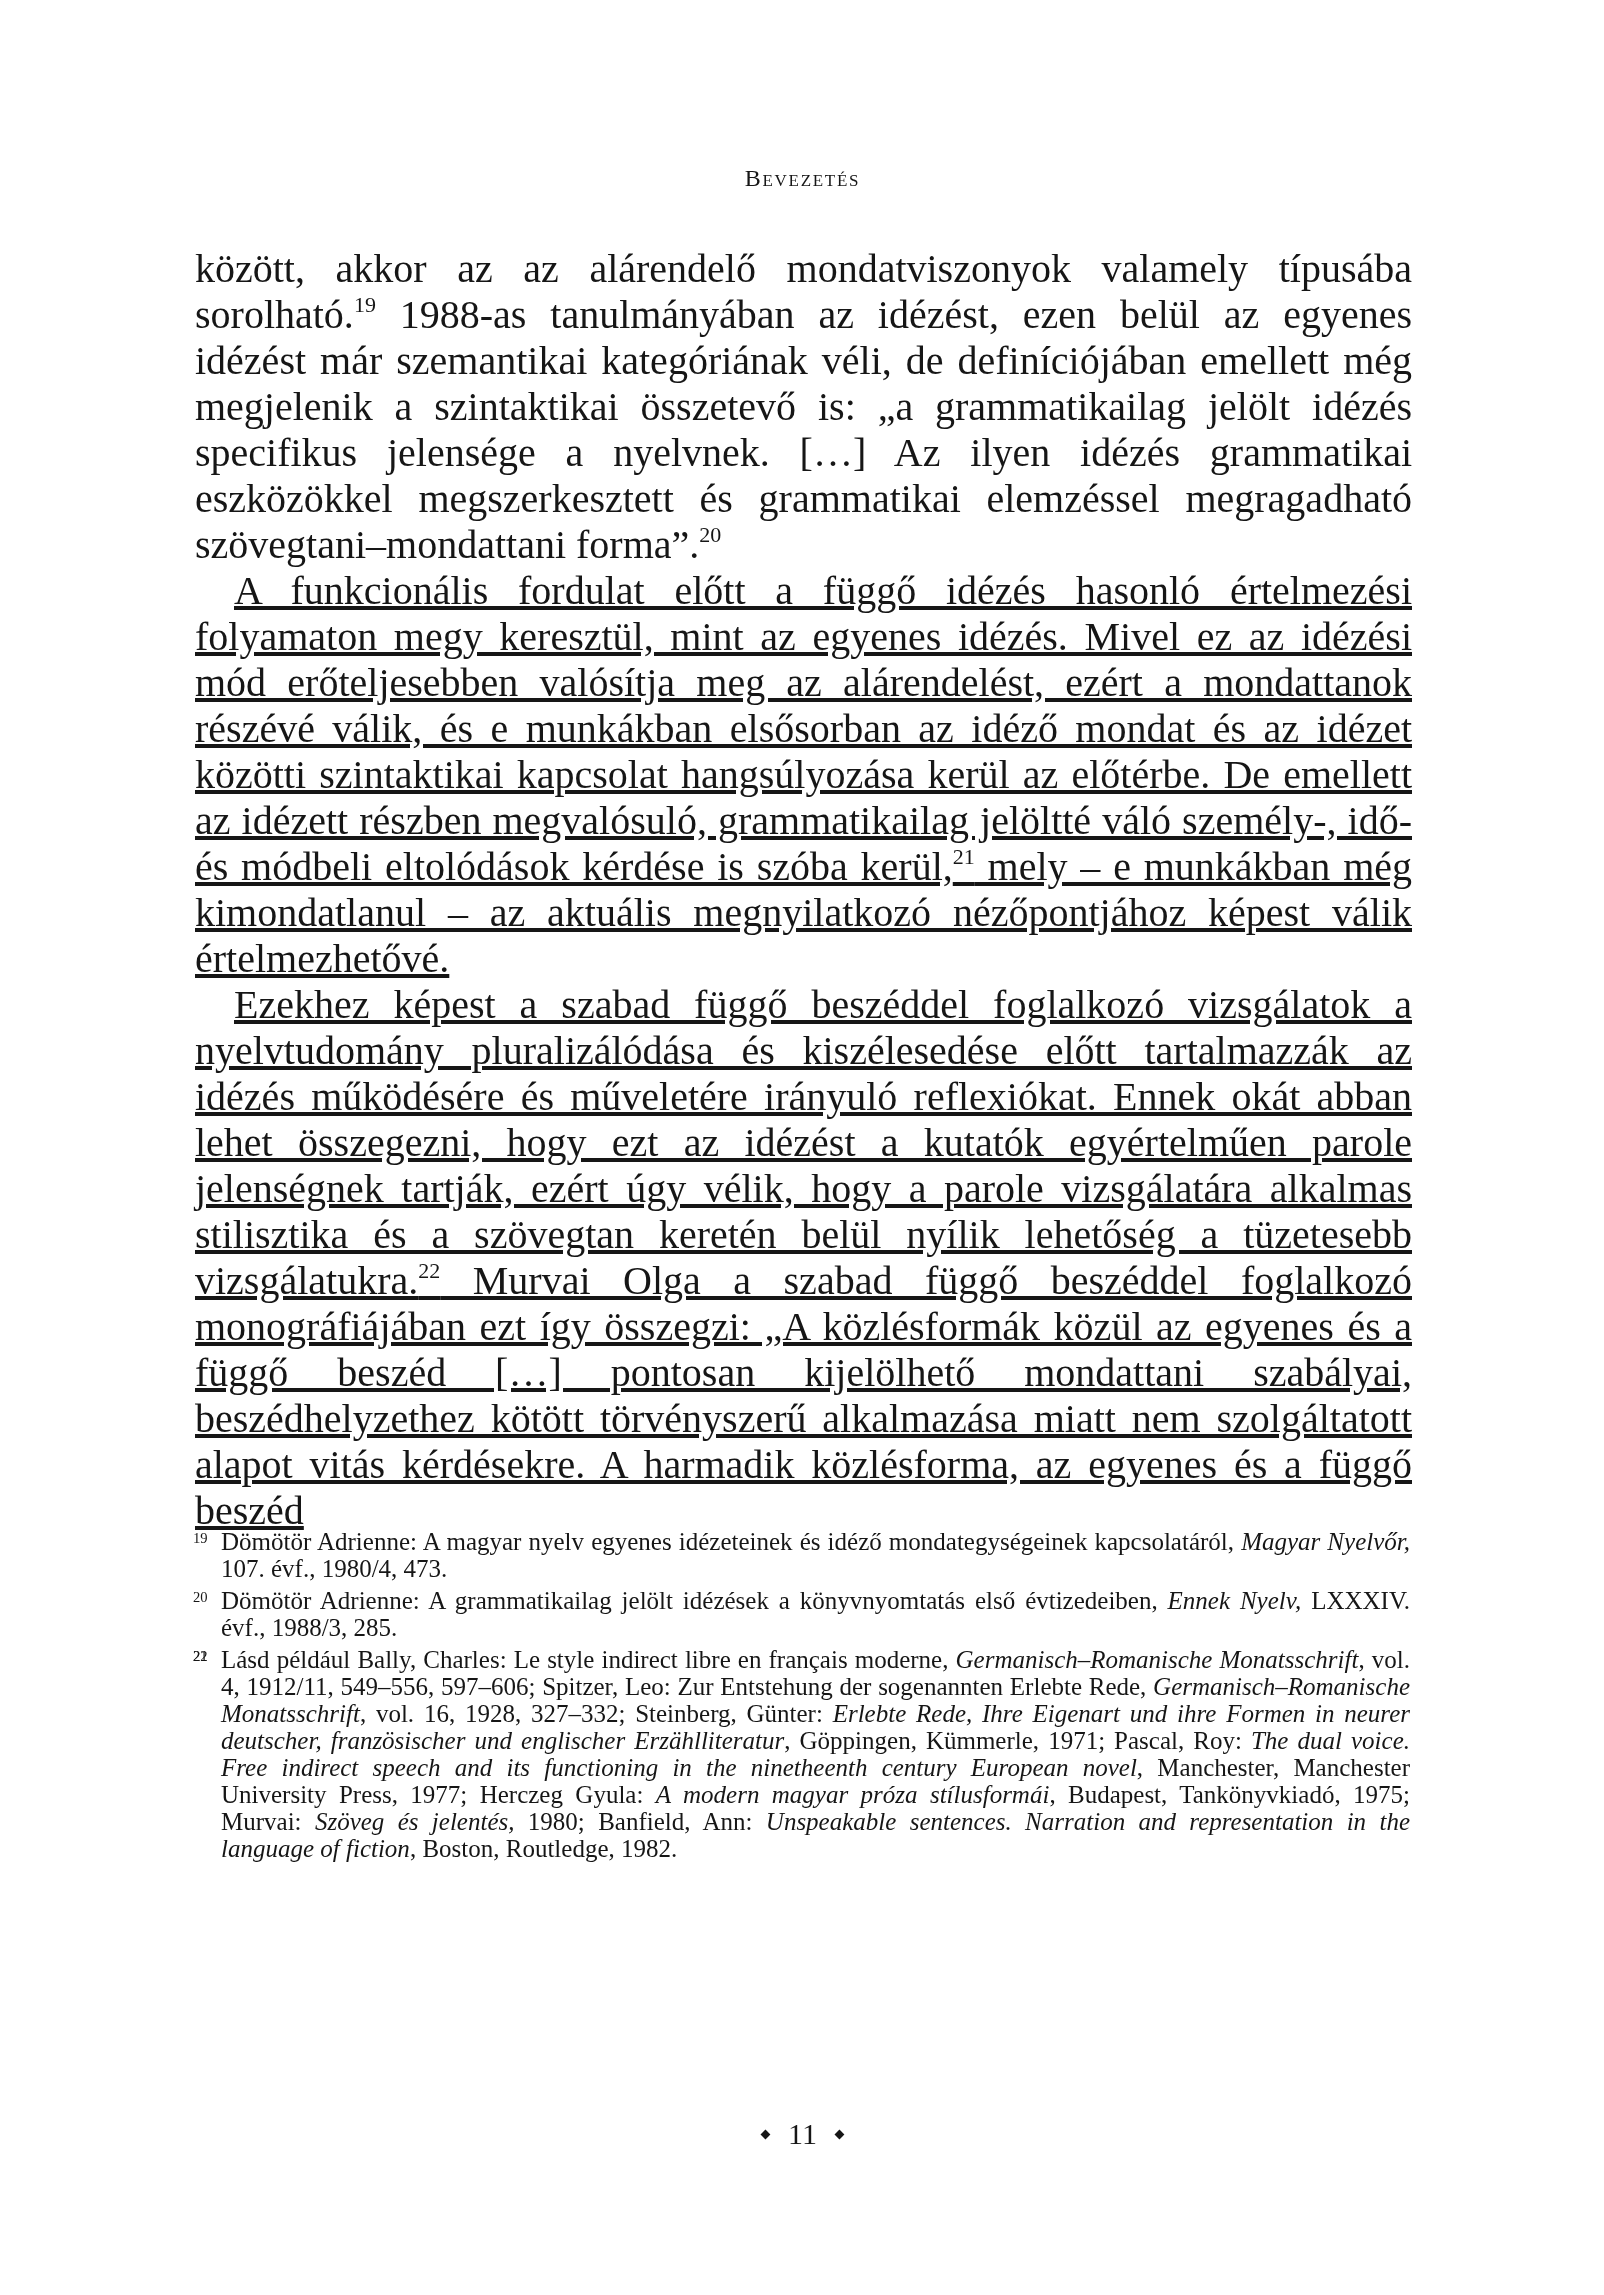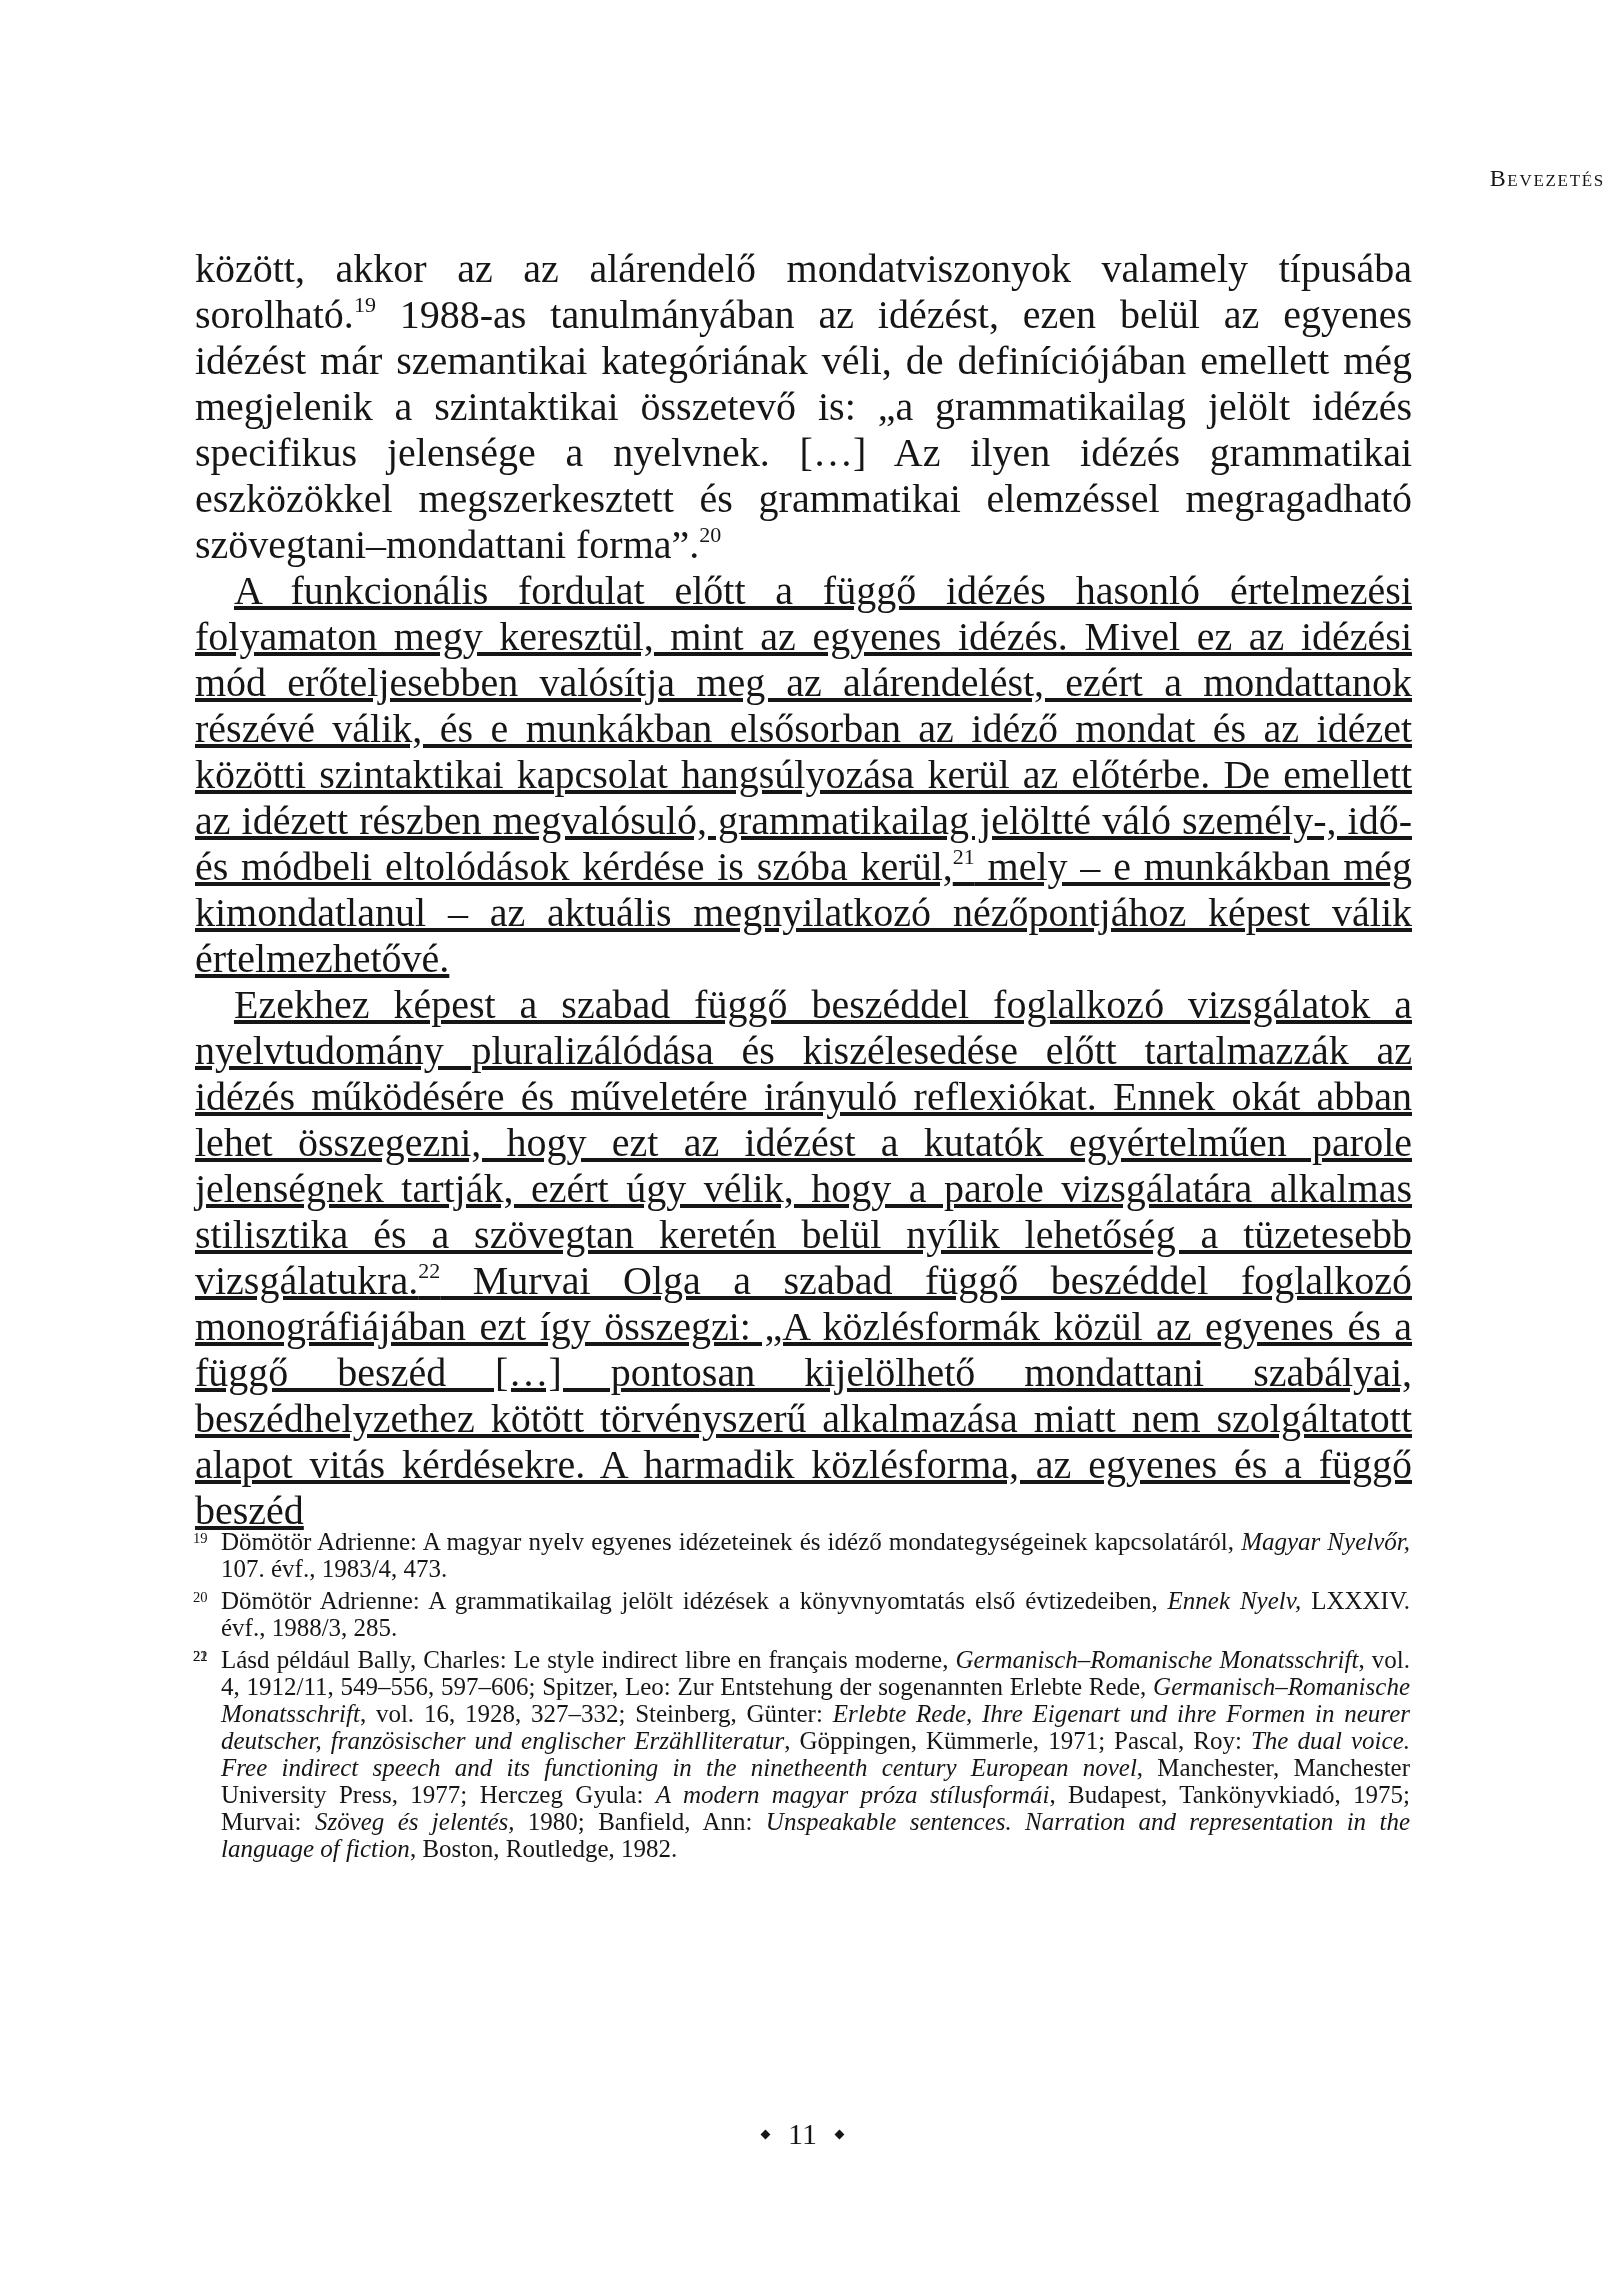--- a/index.html
+++ b/index.html
@@ -13,21 +13,21 @@
     position: relative;
     overflow: hidden;
     color: #161616;
     font-family: "Liberation Serif", "DejaVu Serif", serif;
   }
   .running-head {
     position: absolute;
     top: 165px;
     left: 0;
     width: 1605px;
-    text-align: right;
+    text-align: center;
     font-size: 24px;
     letter-spacing: 1.7px;
     font-variant: small-caps;
   }
   .body-text {
     position: absolute;
     top: 246px;
     left: 195px;
     width: 1217px;
     font-size: 40px;
@@ -105,21 +105,21 @@
     <span>A funkcionális fordulat előtt a függő idézés hasonló értelmezési folyamaton megy keresztül, mint az egyenes idézés. Mivel ez az idézési mód erőteljesebben valósítja meg az alárendelést, ezért a mondattanok részévé válik, és e munkákban elsősorban az idéző mondat és az idézet közötti szintaktikai kapcsolat hangsú­lyozása kerül az előtérbe. De emellett az idézett részben megvalósuló, gramma­tikailag jelöltté váló személy-, idő- és módbeli eltolódások kérdése is szóba kerül,</span><sup>21</sup><span> mely – e munkákban még kimondatlanul – az aktuális megnyilatkozó nézőpont­jához képest válik értelmezhetővé.</span>
   </p>
   <p>
     <span>Ezekhez képest a szabad függő beszéddel foglalkozó vizsgálatok a nyelvtu­domány pluralizálódása és kiszélesedése előtt tartalmazzák az idézés működé­sére és műveletére irányuló reflexiókat. Ennek okát abban lehet összegezni, hogy ezt az idézést a kutatók egyértelműen parole jelenségnek tartják, ezért úgy vélik, hogy a parole vizsgálatára alkalmas stilisztika és a szövegtan keretén belül nyílik lehetőség a tüzetesebb vizsgálatukra.</span><sup>22</sup><span> Murvai Olga a szabad függő beszéddel foglalkozó monográfiájában ezt így összegzi: „A közlésformák közül az egyenes és a függő beszéd […] pontosan kijelölhető mondattani szabályai, beszédhelyzethez kötött törvényszerű alkalmazása miatt nem szolgáltatott alapot vitás kérdésekre. A harmadik közlésforma, az egyenes és a függő beszéd</span>
   </p>
 </div>
 
 <div class="footnotes">
   <div class="footnote">
     <span class="fn-num">19</span>
-    <span class="fn-text"><span>Dömötör Adrienne: A magyar nyelv egyenes idézeteinek és idéző mondategységeinek kapcsola­táról, </span><i>Magyar Nyelvőr,</i><span> 107. évf., 1983/4, 473.</span></span>
+    <span class="fn-text"><span>Dömötör Adrienne: A magyar nyelv egyenes idézeteinek és idéző mondategységeinek kapcsola­táról, </span><i>Magyar Nyelvőr,</i><span> 107. évf., 1980/4, 473.</span></span>
   </div>
   <div class="footnote">
     <span class="fn-num">20</span>
     <span class="fn-text"><span>Dömötör Adrienne: A grammatikailag jelölt idézések a könyvnyomtatás első évtizedeiben, </span><i>Ennek Nyelv,</i><span> LXXXIV. évf., 1988/3, 285.</span></span>
   </div>
   <div class="footnote">
     <span class="fn-num">21</span>
   </div>
   <div class="footnote">
     <span class="fn-num">22</span>

